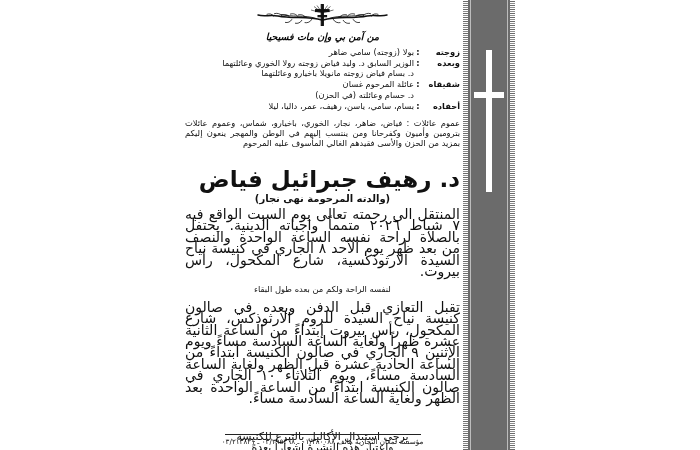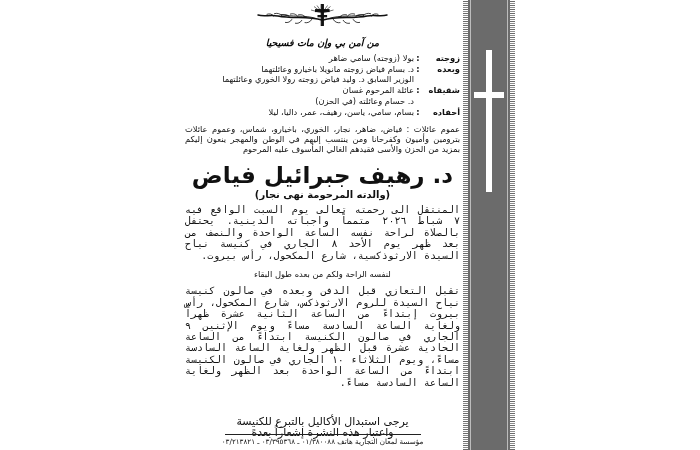--- a/index.html
+++ b/index.html
@@ -101,21 +101,21 @@
   }
   .ornament svg { display: block; margin: 0 auto; }
 
   .scripture {
     text-align: center;
     font-family: "DejaVu Sans", sans-serif;
     font-size: 9.5px;
     font-weight: bold;
     font-style: italic;
     letter-spacing: .2px;
-    margin-top: 7px;
+    margin-top: 1px;
     margin-bottom: 5px;
     color: #0a0a0a;
   }
 
   
   .relations { margin-top: 2px; }
   .rel-row {
     display: flex;
     flex-direction: row;
     align-items: flex-start;
@@ -144,43 +144,42 @@
   .relatives-para {
     font-size: 8.3px;
     line-height: 10px;
     text-align: justify;
     margin-top: 7px;
     margin-bottom: 2px;
   }
 
   
   .deceased-name {
-    text-align: center;
+    text-align: right;
     font-size: 23px;
     font-weight: bold;
     line-height: 27px;
-    margin-top: 8px;
+    margin-top: 18px;
     letter-spacing: 0px;
   }
   .deceased-sub {
     text-align: center;
     font-size: 10px;
     font-weight: bold;
     line-height: 13px;
     margin-top: -1px;
     margin-bottom: 4px;
   }
 
   
   .body-para {
-    font-size: 10px;
+    font-size: 14px;
     line-height: 11.4px;
     text-align: justify;
     margin: 0 0 7px 0;
-    font-family: Liberation Mono, monospace;
   }
   .centered-line {
     font-size: 8.4px;
     line-height: 11.4px;
     text-align: center;
     margin: 0 0 6px 0;
   }
 
   .closing {
     text-align: center;
@@ -284,22 +283,22 @@
         <span class="rel-colon">:</span>
         <span class="rel-value">
           <div>بولا (زوجته) سامي ضاهر</div>
         </span>
       </div>
 
       <div class="rel-row">
         <span class="rel-label">وبعده</span>
         <span class="rel-colon">:</span>
         <span class="rel-value">
+          <div>الوزير السابق د. وليد فياض زوجته رولا الخوري وعائلتهما</div>
           <div>د. بسام فياض زوجته مانويلا باخيارو وعائلتهما</div>
-          <div>الوزير السابق د. وليد فياض زوجته رولا الخوري وعائلتهما</div>
         </span>
       </div>
 
       <div class="rel-row">
         <span class="rel-label">شقيقاه</span>
         <span class="rel-colon">:</span>
         <span class="rel-value">
           <div>عائلة المرحوم غسان</div>
           <div>د. حسام وعائلته (في الحزن)</div>
         </span>

